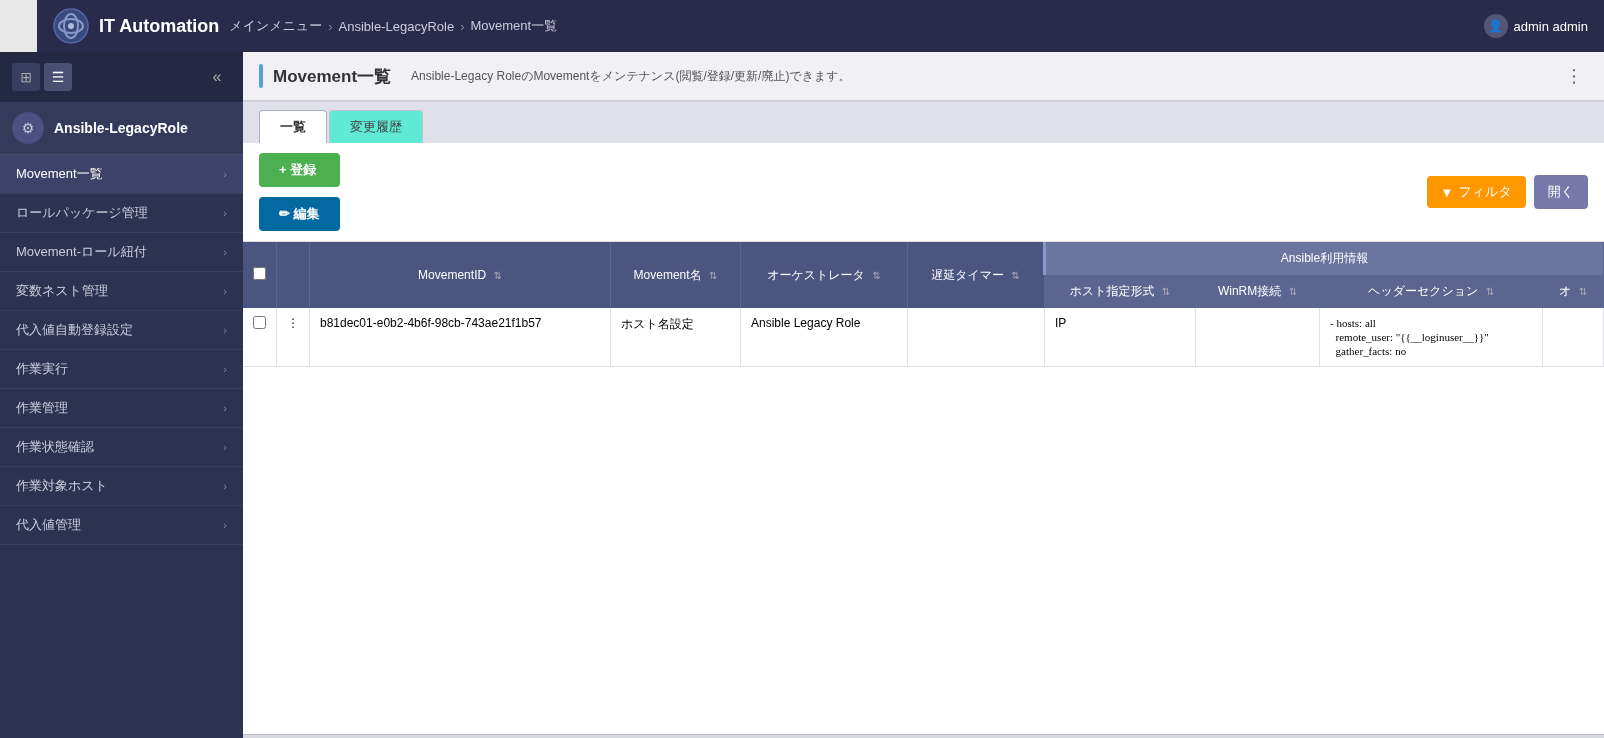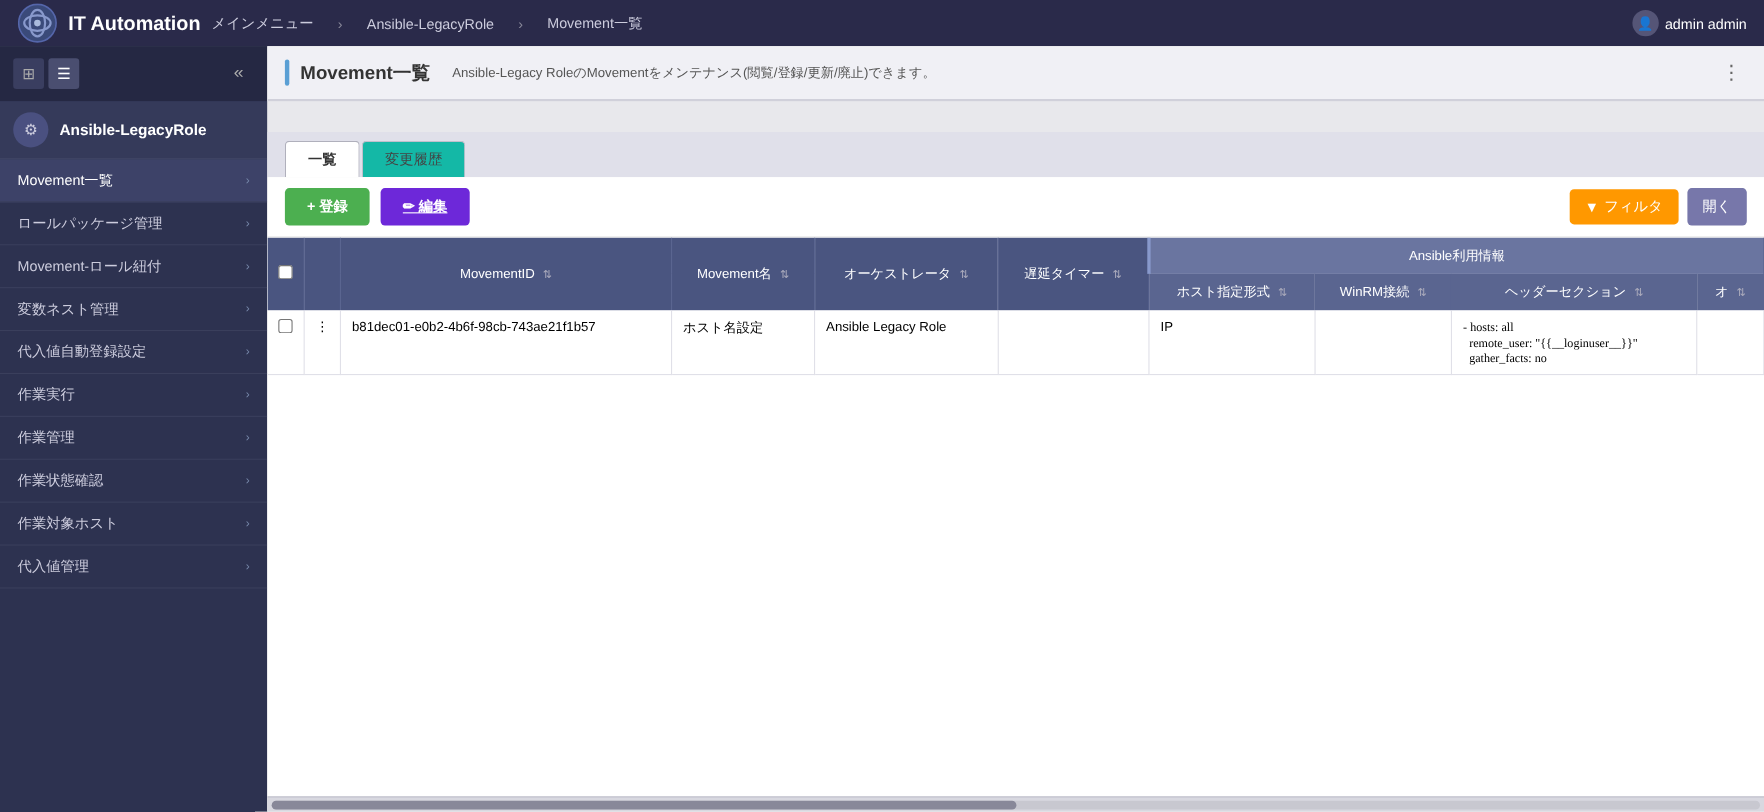--- a/index.html
+++ b/index.html
@@ -1,30 +1,31 @@
 <!DOCTYPE html>
 <html><head>
   <meta charset="utf-8">
   <style>
     * { box-sizing: border-box; margin: 0; padding: 0; }
     body { font-family: 'Meiryo', 'メイリオ', sans-serif; font-size: 13px; background: #e8e8e8; }
 
     
     .header {
-      height: 42px;
+      height: 52px;
       background: #2a2a4a;
       display: flex;
       align-items: center;
       justify-content: space-between;
       padding: 0 16px;
+      margin-left: 37px;
     }
     .header-left { display: flex; align-items: center; gap: 10px; }
     .header-logo { width: 36px; height: 36px; }
     .header-title { color: #ffffff; font-size: 18px; font-weight: bold; }
-    .header-breadcrumb { display: flex; align-items: center; gap: 22px; color: #ccccdd; font-size: 13px; }
+    .header-breadcrumb { display: flex; align-items: center; gap: 6px; color: #ccccdd; font-size: 13px; }
     .breadcrumb-sep { color: #888899; }
     .header-user { display: flex; align-items: center; gap: 6px; color: #ffffff; font-size: 13px; }
     .user-icon-circle { width: 24px; height: 24px; border-radius: 50%; background: #555577; display: flex; align-items: center; justify-content: center; color: #fff; font-size: 12px; }
 
     
     .layout { display: flex; height: calc(738px - 42px); }
 
     
     .sidebar {
       width: 243px;
@@ -118,27 +119,26 @@
       color: #666; font-size: 18px;
       display: flex; align-items: center; justify-content: center;
     }
 
     
     .tabs {
       display: flex;
       background: #e0e0ea;
       padding: 8px 16px 0;
       gap: 2px;
-      margin-top: 28px;
     }
     .tab {
       padding: 7px 20px;
       border: 1px solid #c0c0cc;
       border-bottom: none;
-      background: #14b8a6;
+      background: #5eead4;
       cursor: pointer;
       color: #444;
       font-size: 13px;
       border-radius: 4px 4px 0 0;
     }
     .tab.active {
       background: #ffffff;
       color: #333;
       font-weight: bold;
       border-color: #b0b0bc;
@@ -146,42 +146,42 @@
 
     
     .action-bar {
       display: flex;
       align-items: center;
       justify-content: space-between;
       padding: 10px 16px;
       background: #ffffff;
       border-bottom: 1px solid #ddd;
     }
-    .action-bar-left { display: flex; gap: 10px; }
+    .action-bar-left { display: flex; gap: 10px; flex-direction: column; }
     .btn-register {
       background: #4caf50;
       color: #fff;
       border: none;
       padding: 8px 20px;
       border-radius: 4px;
       cursor: pointer;
       font-size: 13px;
       font-weight: bold;
       display: flex; align-items: center; gap: 6px;
     }
     .btn-edit {
-      background: #6d28d9;
+      background: #0369a1;
       color: #fff;
       border: none;
       padding: 8px 20px;
       border-radius: 4px;
       cursor: pointer;
       font-size: 13px;
       font-weight: bold;
-      display: flex; align-items: center; gap: 6px; text-decoration: underline;
+      display: flex; align-items: center; gap: 6px;
     }
     .action-bar-right { display: flex; gap: 8px; align-items: center; }
     .btn-filter {
       background: #ff9800;
       color: #fff;
       border: none;
       padding: 7px 14px;
       border-radius: 4px;
       cursor: pointer;
       font-size: 13px;

